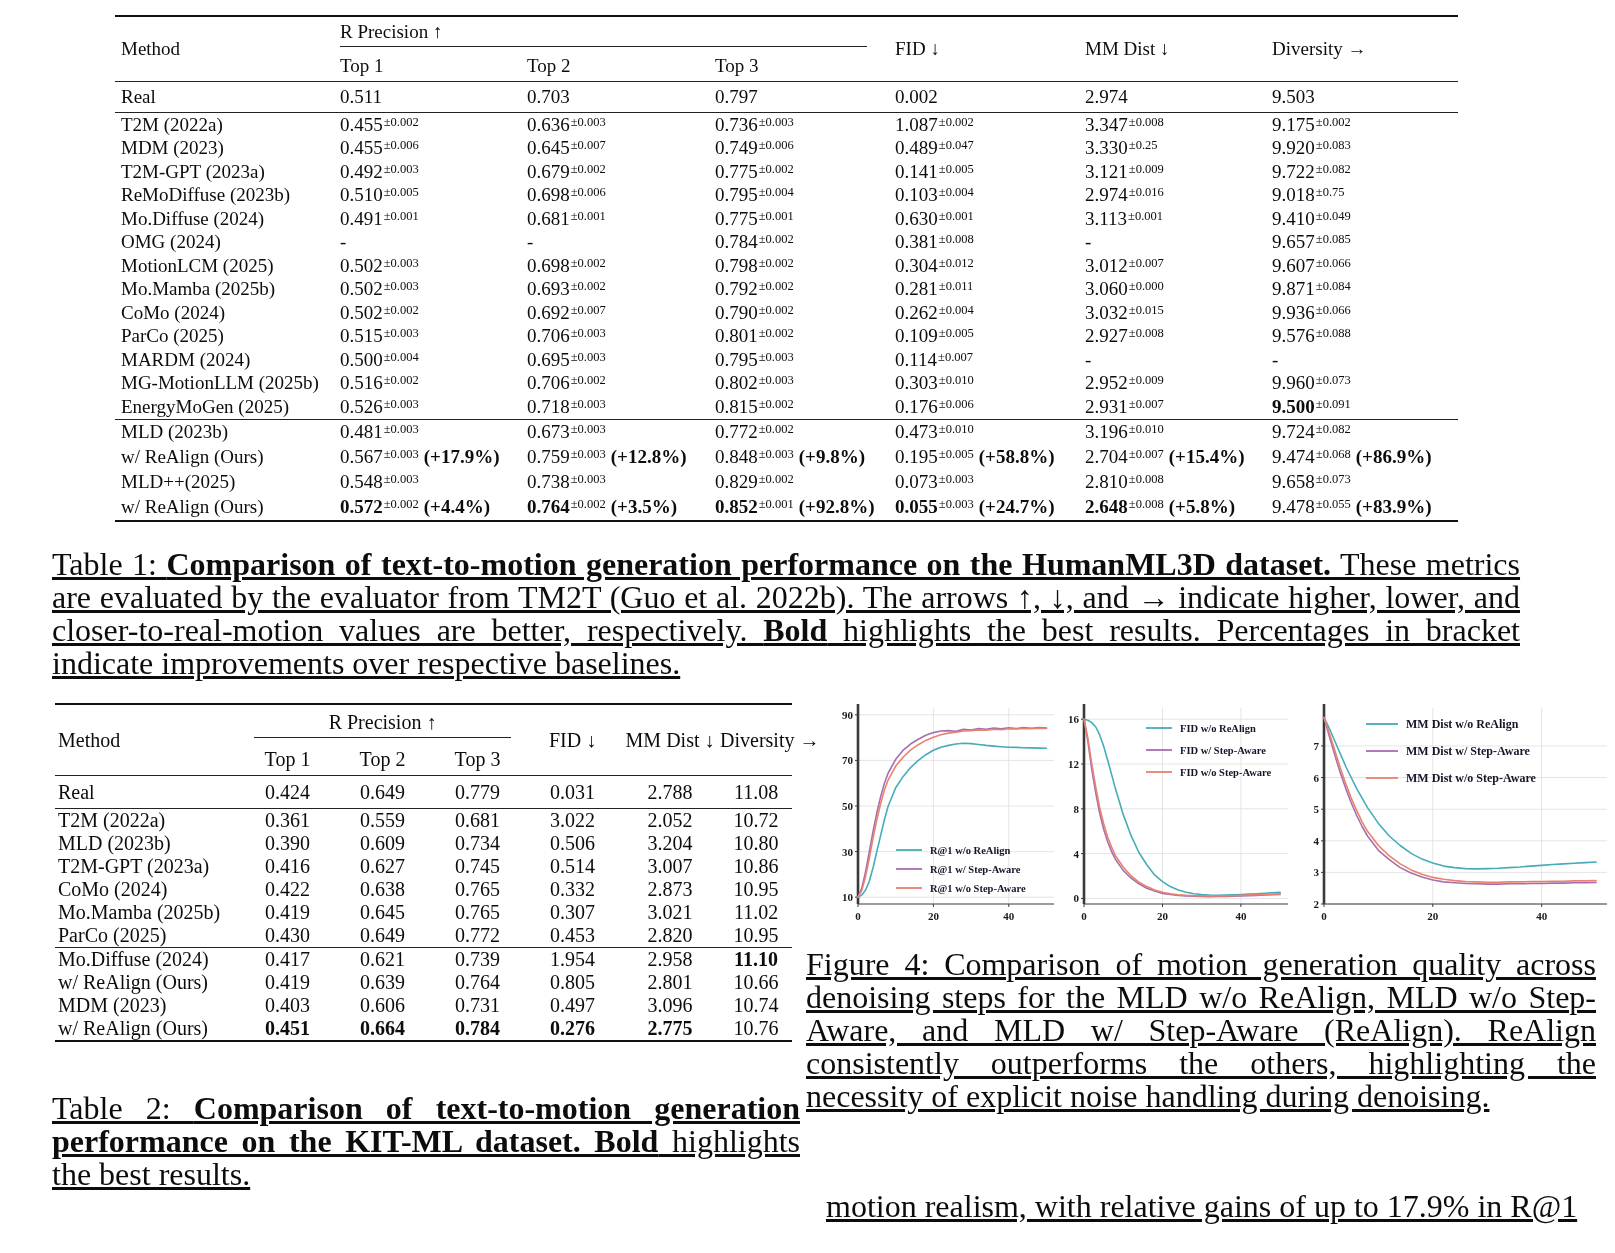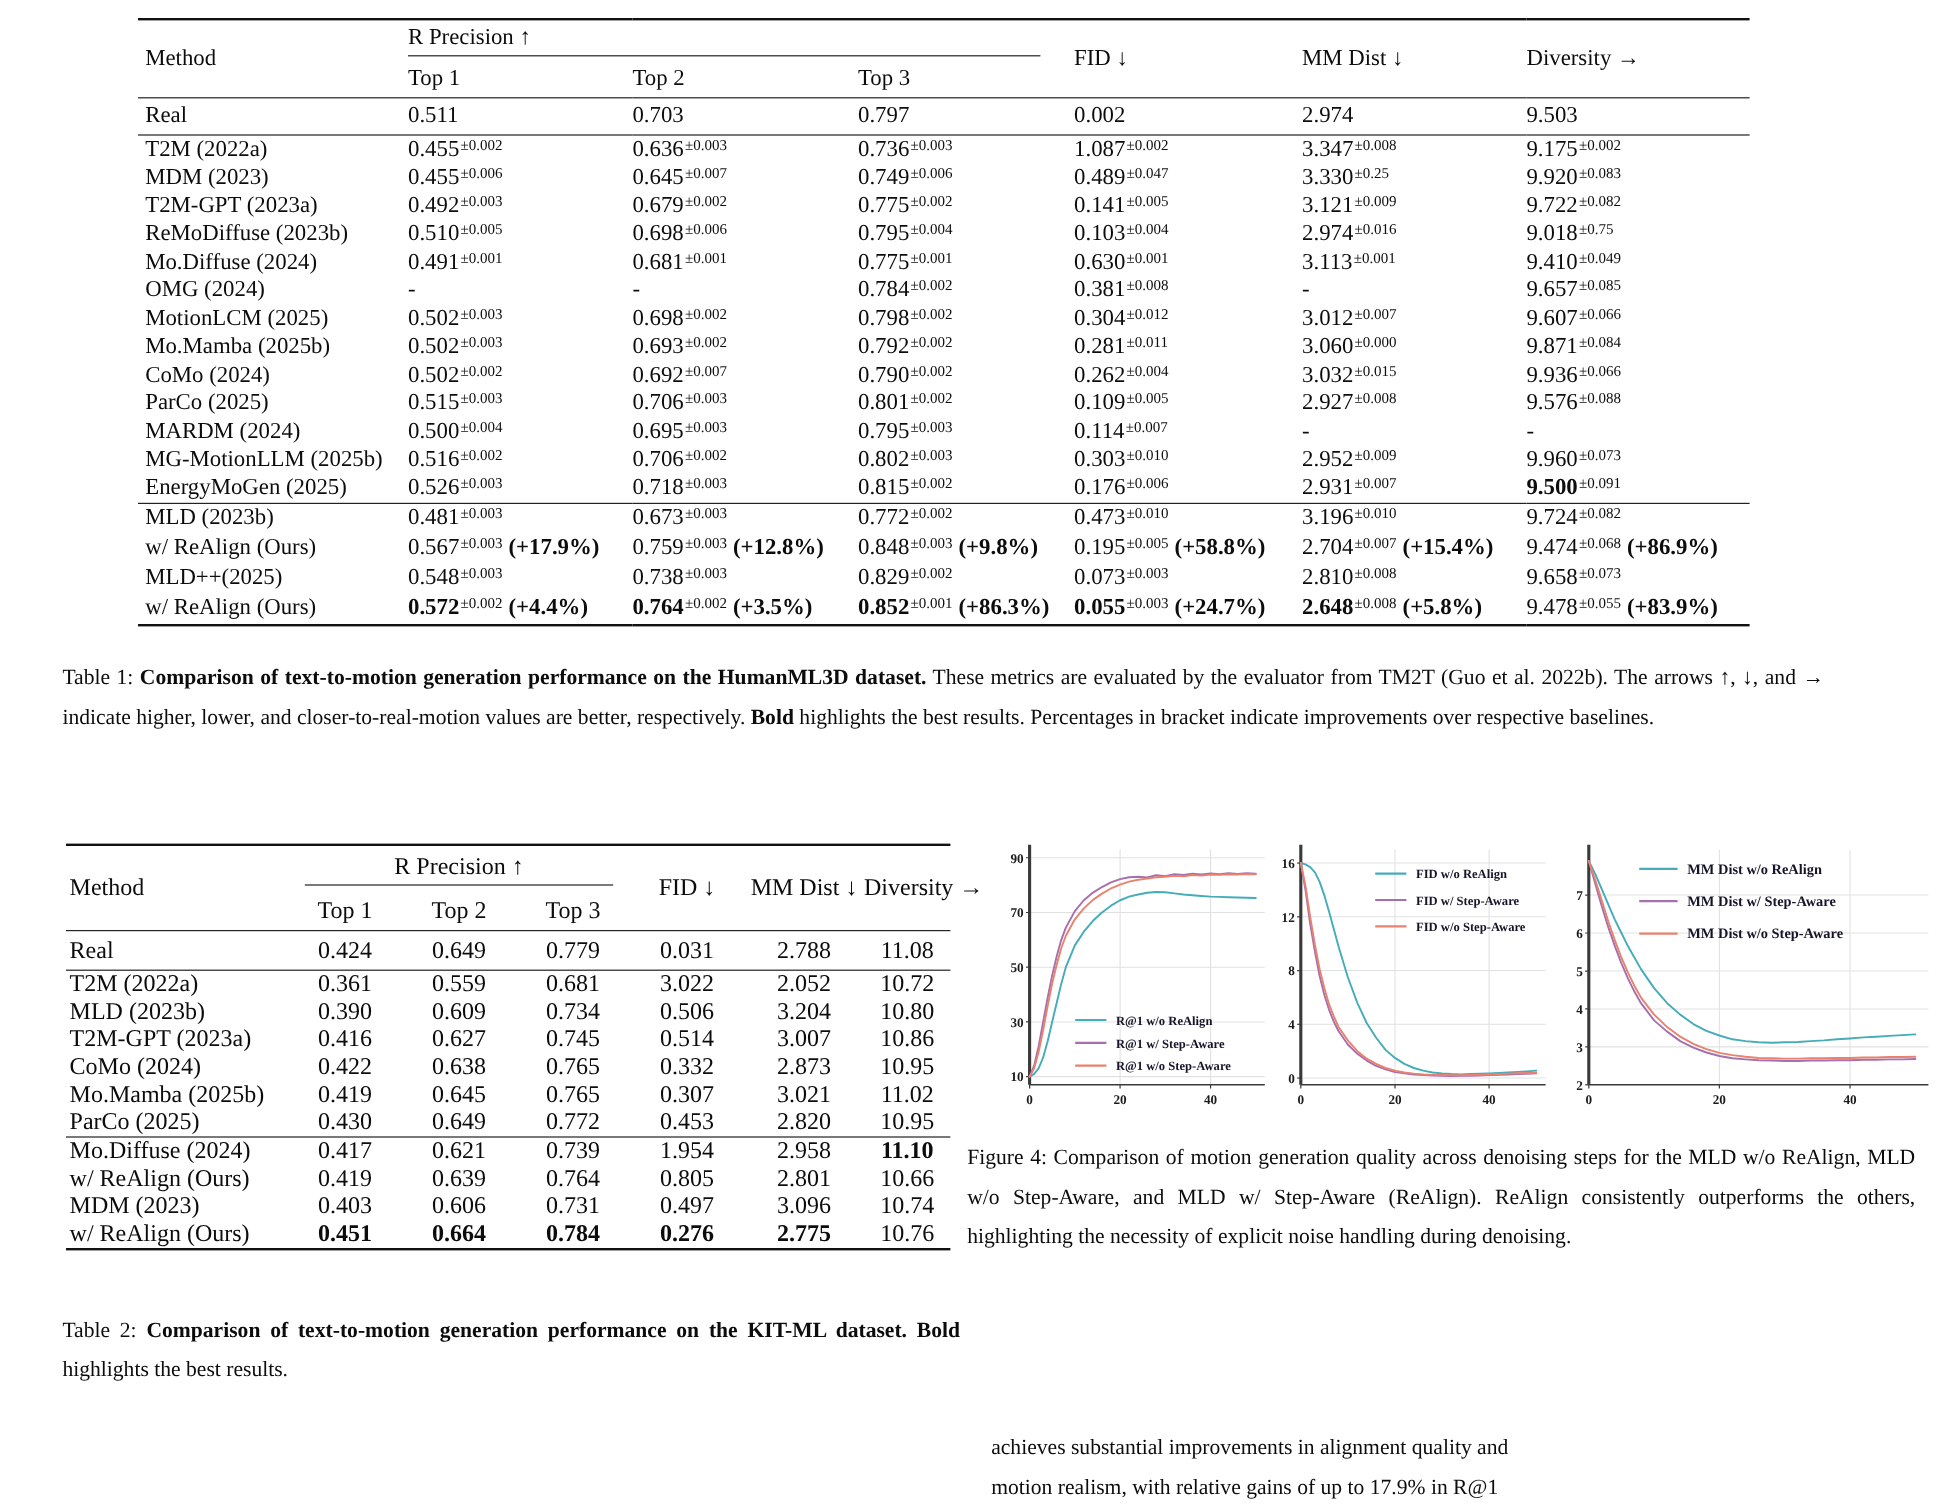--- a/index.html
+++ b/index.html
@@ -33,21 +33,21 @@
   .t2 thead tr.sub th{height:32px;}
   .t2 td.method,.t2 th.method{text-align:left;padding-left:3px;}
   .t2 th.divh{text-align:left;}
   .t2 tbody.sec tr:first-child td{border-top:1.2px solid #222;}
   .t2 tbody#t2-real td{height:32px;}
   .t2 tbody#t2-body td{height:23px;}
   .t2 tbody#t2-ours td{height:23px;}
   .t2 .rp-inner{margin:0 14px;}
 
   
-  .cap{font-size:18px;line-height:33px;text-align:justify;margin:0;}
+  .cap{font-size:32px;line-height:33px;text-align:justify;margin:0;text-decoration:underline;}
   #caption-table1{left:52px;top:548px;width:1468px;}
   #caption-table2{left:52px;top:1092px;width:748px;}
   #caption-figure4{left:806px;top:948px;width:790px;}
   #body-text{left:826px;top:1190px;width:790px;}
   #body-text p{margin:0;}
 
   
   #figure-charts{left:828px;top:698px;width:787px;height:232px;display:flex;}
   svg text{font-family:"Liberation Serif","DejaVu Serif",serif;}
   svg .grid{stroke:#e1e1e1;stroke-width:0.9;}
@@ -242,21 +242,21 @@
         <td><span>0.738</span><sup>±0.003</sup></td>
         <td><span>0.829</span><sup>±0.002</sup></td>
         <td><span>0.073</span><sup>±0.003</sup></td>
         <td><span>2.810</span><sup>±0.008</sup></td>
         <td><span>9.658</span><sup>±0.073</sup></td>
       </tr>
       <tr>
         <td class="method">w/ ReAlign (Ours)</td>
         <td><span class="bold">0.572</span><sup>±0.002</sup><span class="pct">(+4.4%)</span></td>
         <td><span class="bold">0.764</span><sup>±0.002</sup><span class="pct">(+3.5%)</span></td>
-        <td><span class="bold">0.852</span><sup>±0.001</sup><span class="pct">(+86.3%)</span></td>
+        <td><span class="bold">0.852</span><sup>±0.001</sup><span class="pct">(+92.8%)</span></td>
         <td><span class="bold">0.055</span><sup>±0.003</sup><span class="pct">(+24.7%)</span></td>
         <td><span class="bold">2.648</span><sup>±0.008</sup><span class="pct">(+5.8%)</span></td>
         <td><span>9.478</span><sup>±0.055</sup><span class="pct">(+83.9%)</span></td>
       </tr>
     </tbody>
 </table>
 
 <p class="cap abs" id="caption-table1"><span>Table 1: </span><span class="bold">Comparison of text-to-motion generation performance on the HumanML3D dataset.</span><span> These metrics are evaluated by the evaluator from TM2T (Guo et al. 2022b). The arrows ↑, ↓, and → indicate higher, lower, and closer-to-real-motion values are better, respectively. </span><span class="bold">Bold</span><span> highlights the best results. Percentages in bracket indicate improvements over respective baselines.</span></p>
 
 <table class="t2">
@@ -507,15 +507,14 @@
         <line x1="66" y1="53" x2="98" y2="53" stroke="#a66fae" stroke-width="1.8"></line>
         <text class="leg" style="font-size:12px" x="106" y="57">MM Dist w/ Step-Aware</text>
         <line x1="66" y1="80" x2="98" y2="80" stroke="#e8826e" stroke-width="1.8"></line>
         <text class="leg" style="font-size:12px" x="106" y="84">MM Dist w/o Step-Aware</text>
       </svg></div>
 </div>
 
 <p class="cap abs" id="caption-figure4">Figure 4: Comparison of motion generation quality across denoising steps for the MLD w/o ReAlign, MLD w/o Step-Aware, and MLD w/ Step-Aware (ReAlign). ReAlign consistently outperforms the others, highlighting the necessity of explicit noise handling during denoising.</p>
 
 <div class="abs" id="body-text">
-  <p class="cap">achieves substantial improvements in alignment quality and</p>
   <p class="cap">motion realism, with relative gains of up to 17.9% in R@1</p>
 </div>
 
 </body></html>

